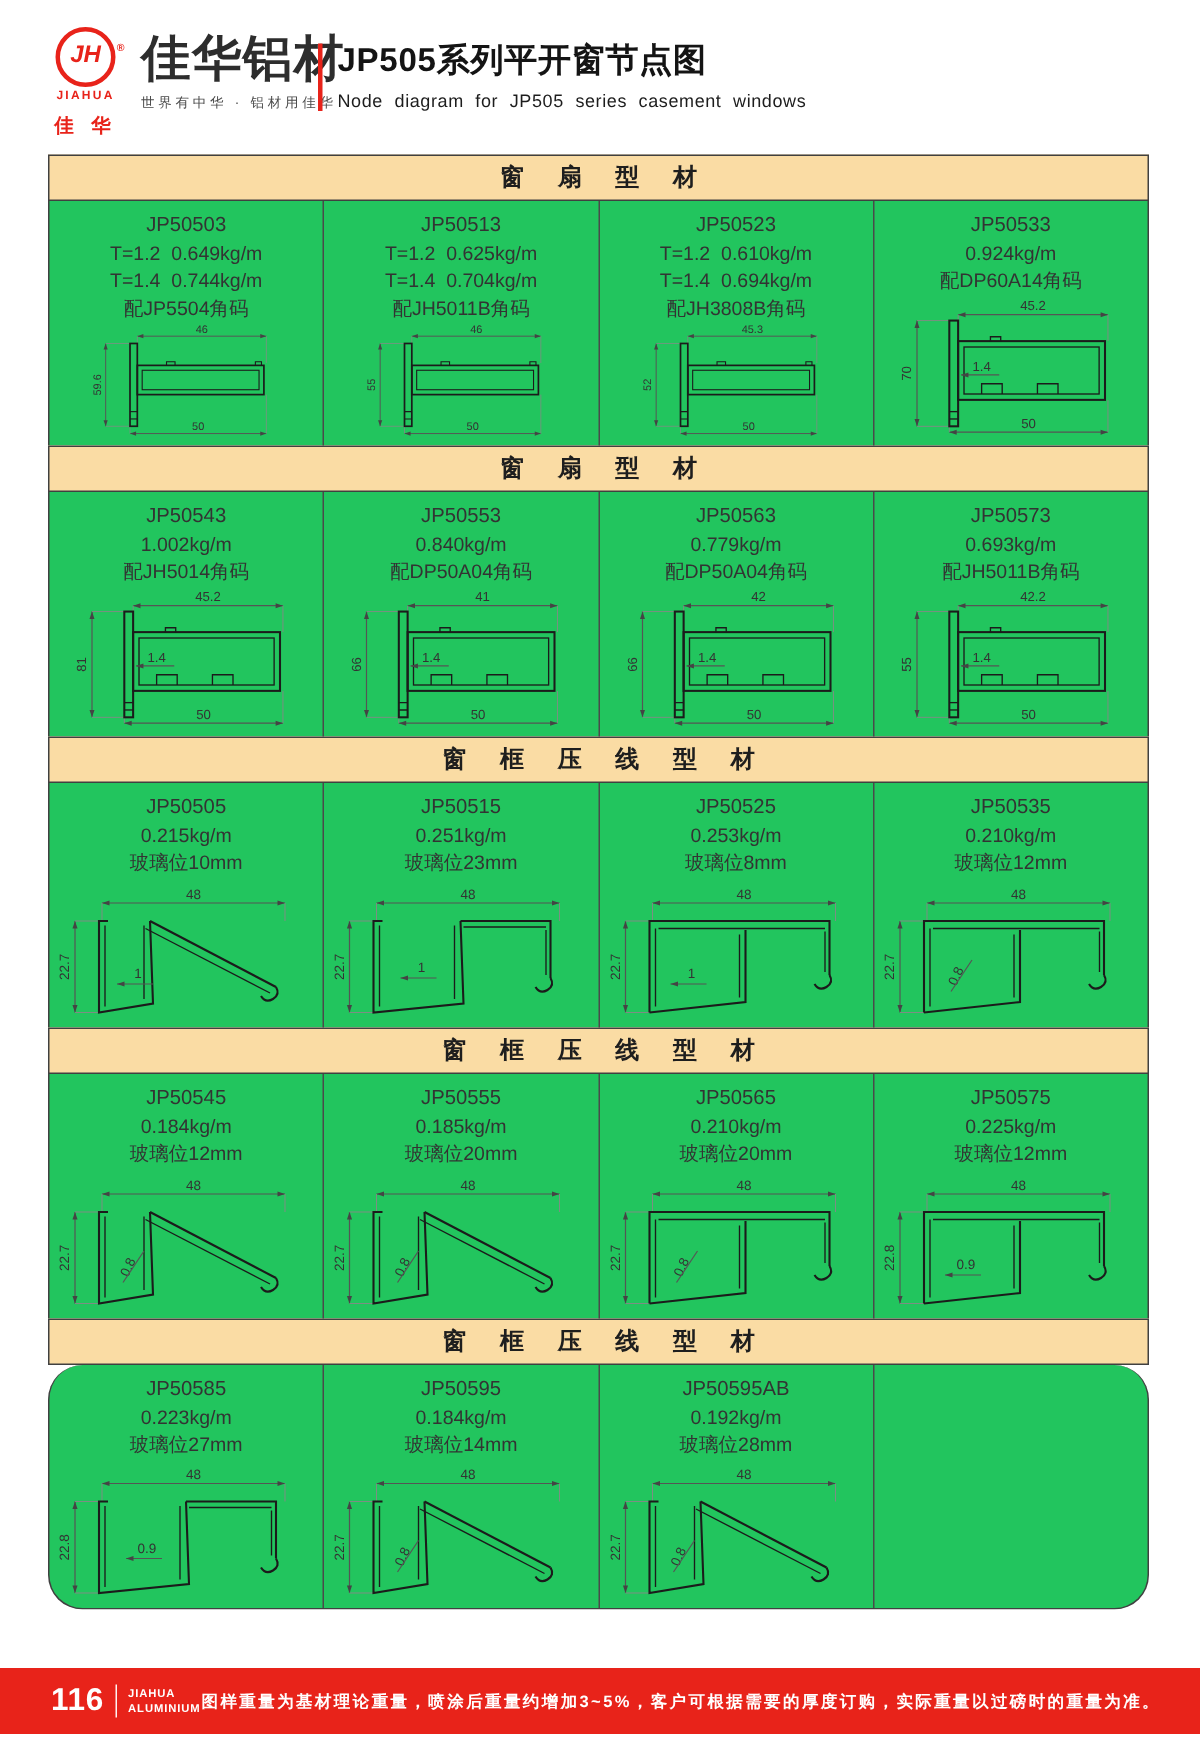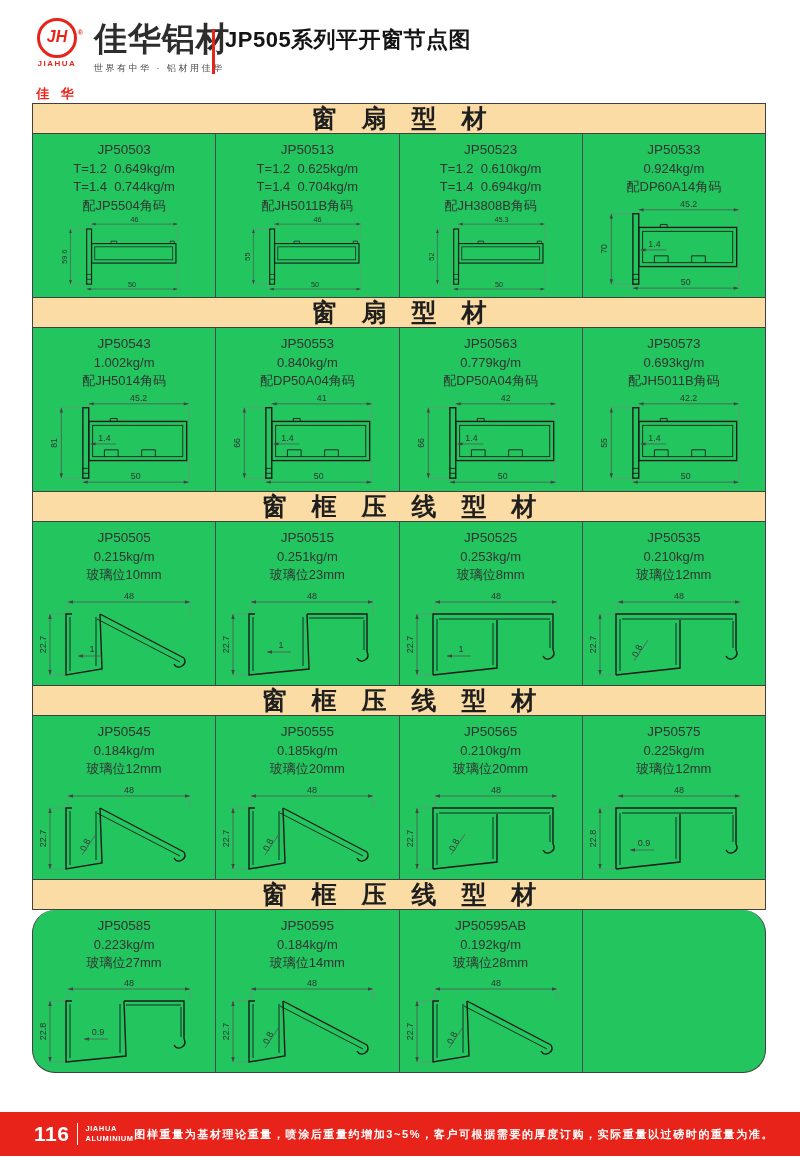--- a/index.html
+++ b/index.html
@@ -10,35 +10,35 @@
   }
   
   .hdr{position:absolute;top:0;left:0;right:0;height:88px;background:#fff;}
   .logo-block{position:absolute;left:28px;top:18px;width:58px;text-align:center;}
   .logo-circle{
     width:34px;height:34px;margin:0 auto;border:3px solid var(--accent);border-radius:50%;
     color:var(--accent);font-weight:bold;font-style:italic;font-size:16px;line-height:32px;position:relative;
   }
   .logo-circle .reg{position:absolute;top:-4px;right:-9px;font-size:7px;font-style:normal;}
   .logo-en{color:var(--accent);font-size:8px;font-weight:bold;letter-spacing:1.5px;margin-top:1px;}
-  .logo-cn{color:var(--accent);font-size:13px;font-weight:bold;letter-spacing:4px;margin-top:17px;text-align:center;}
+  .logo-cn{color:var(--accent);font-size:13px;font-weight:bold;letter-spacing:4px;margin-top:7px;text-align:center;}
   .brand-text{position:absolute;left:94px;top:22px;}
   .brand-cn{font-size:33px;font-weight:900;color:#2d2d2d;letter-spacing:1px;line-height:1.05;}
   .slogan{font-size:9px;color:#4a4a4a;letter-spacing:2.5px;margin-top:5px;}
   .red-divider{position:absolute;left:212px;top:29px;width:3px;height:45px;background:var(--accent);}
   .title-block{position:absolute;left:225px;top:25px;}
   .title-block h1{margin:0;font-size:22px;font-weight:bold;color:#141414;letter-spacing:0.5px;}
   .subtitle{font-size:12px;color:#1d1d1d;margin-top:5px;letter-spacing:0.4px;word-spacing:4px;}
   
   .catalog{position:absolute;left:32px;top:103px;width:734px;}
   .band{
     box-sizing:border-box;border:1.5px solid var(--line);background:var(--band);
     height:31px;display:flex;align-items:center;justify-content:center;
   }
-  .band span{font-size:25px;font-weight:bold;color:#1e1e1e;letter-spacing:9px;text-indent:9px;}
+  .band span{font-size:16px;font-weight:bold;color:#1e1e1e;letter-spacing:9px;text-indent:9px;}
   .grid{
     box-sizing:border-box;border-left:1.5px solid var(--line);border-right:1.5px solid var(--line);
     display:flex;align-items:stretch;height:163px;background:#22c55e;justify-content:flex-end;
   }
   section:last-of-type .grid{border-bottom:1.5px solid var(--line);border-radius:23px;}
   .cell{
     flex:1 1 0;border-right:1px solid #4a4a4a;box-sizing:border-box;
     display:flex;flex-direction:column;align-items:center;padding-top:6px;min-width:0;
   }
   .cell:last-child{border-right:none;}
@@ -71,20 +71,21 @@
     <div class="logo-en">JIAHUA</div>
     <div class="logo-cn">佳 华</div>
   </div>
   <div class="brand-text">
     <div class="brand-cn">佳华铝材</div>
     <div class="slogan">世界有中华 · 铝材用佳华</div>
   </div>
   <div class="red-divider"></div>
   <div class="title-block">
     <h1>JP505系列平开窗节点图</h1>
+    <div class="subtitle">Node diagram for JP505 series casement windows</div>
   </div>
 </div>
 
 <main class="catalog">
   <section>
     <div class="band">
         <span>窗 扇 型 材</span>
       </div>
     <div class="grid">
         <div class="cell">

